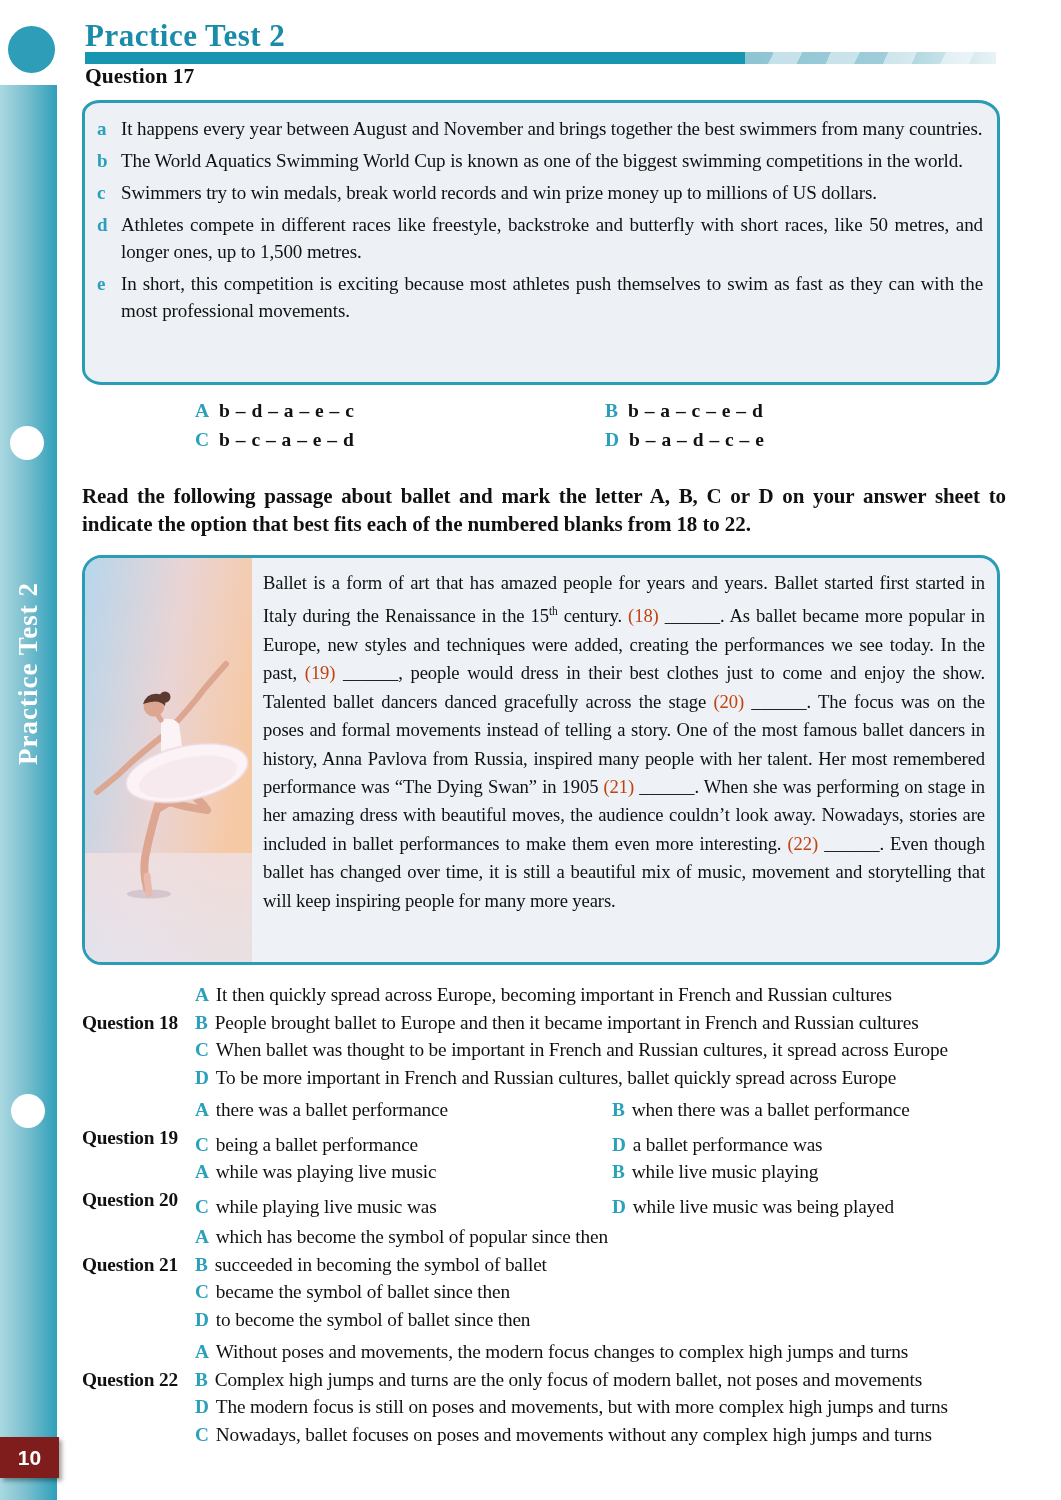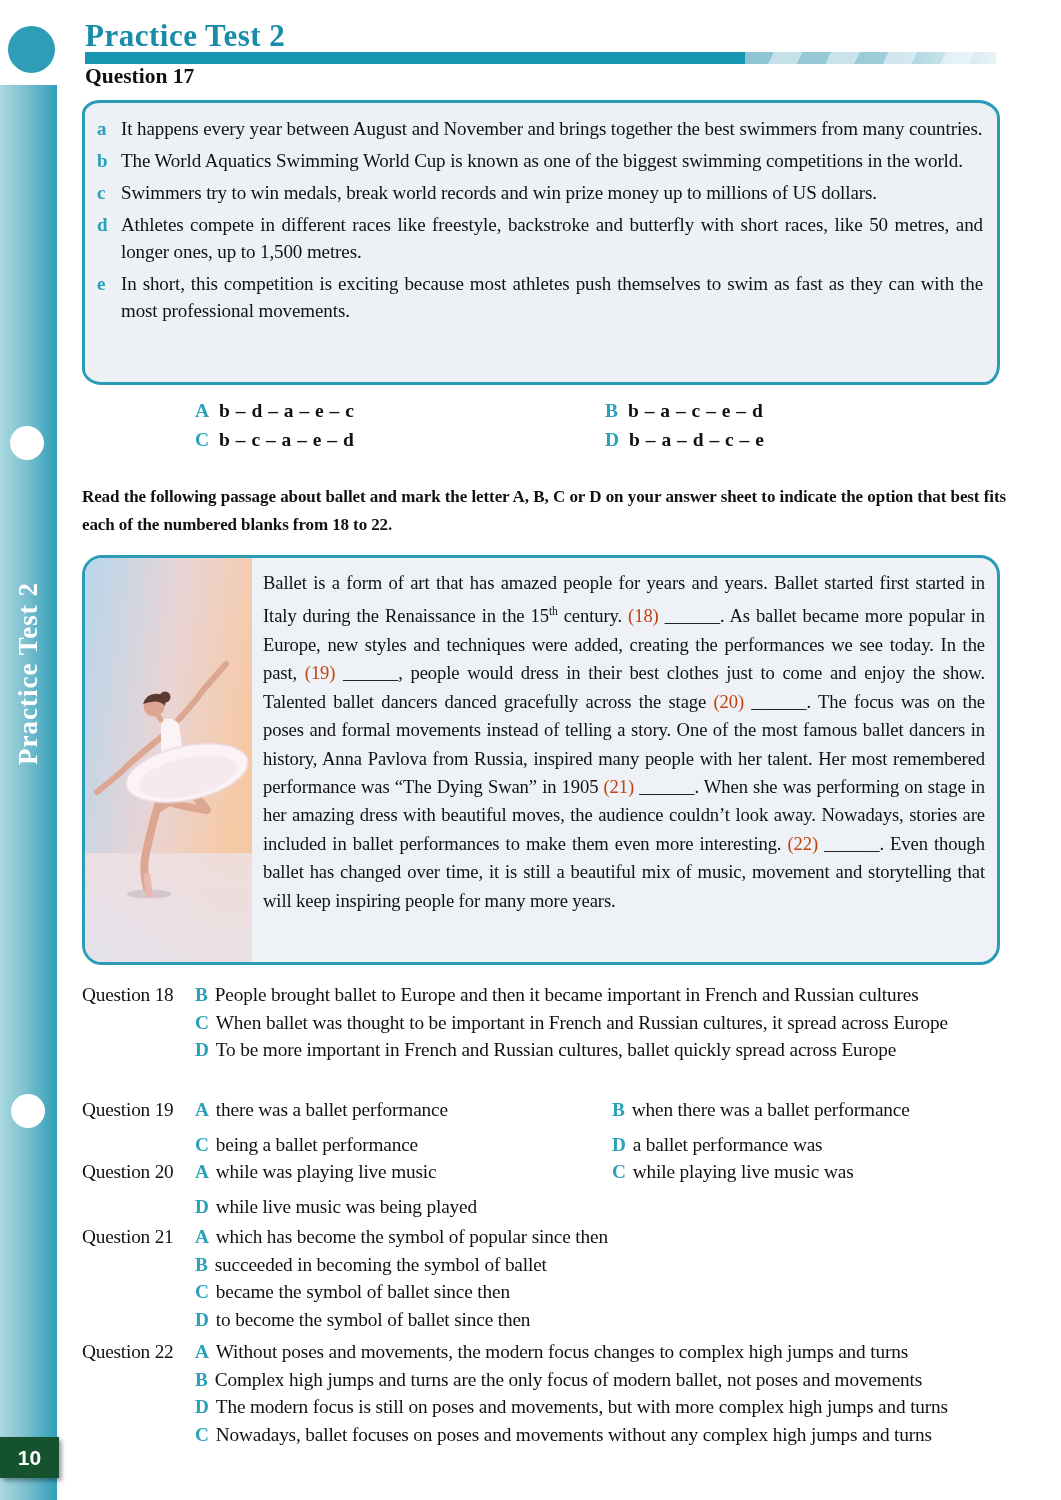--- a/index.html
+++ b/index.html
@@ -11,21 +11,21 @@
   .sidebar{position:absolute;left:0;top:85px;width:57px;height:1415px;
     background:linear-gradient(to right,#aad8e1 0%,#7cc0cf 45%,#2f9fba 100%);}
   .corner-circle{position:absolute;left:8px;top:26px;width:47px;height:47px;border-radius:50%;background:#2d9db8;}
   .hole{position:absolute;width:34px;height:34px;border-radius:50%;background:#ffffff;}
   .hole-1{left:10px;top:426px;}
   .hole-2{left:11px;top:1094px;}
   .sidebar-label-wrap{position:absolute;left:0;top:528px;width:57px;height:290px;
     display:flex;align-items:center;justify-content:center;}
   .sidebar-label{writing-mode:vertical-rl;transform:rotate(180deg);
     color:#ffffff;font-weight:bold;font-size:27px;letter-spacing:1px;white-space:nowrap;}
-  .pagenum-box{position:absolute;left:0;top:1437px;width:59px;height:41px;background:#14532d;
+  .pagenum-box{position:absolute;left:0;top:1437px;width:59px;height:41px;background:#7f1d1d;
     box-shadow:3px 3px 4px rgba(0,0,0,.35);display:flex;align-items:center;justify-content:center;}
   .pagenum-box span{color:#fff;font-family:"Liberation Sans",sans-serif;font-weight:bold;font-size:21px;}
   
   .header-title{position:absolute;left:85px;top:18px;font-size:31px;font-weight:bold;color:#1a8ba9;letter-spacing:.5px;}
   .header-bar{position:absolute;left:85px;top:52px;width:911px;height:12px;display:flex;}
   .bar-solid{width:660px;height:100%;background:#1795b1;}
   .bar-stripes{flex:1;height:100%;
     background:
       linear-gradient(to right, rgba(255,255,255,0) 0%, rgba(255,255,255,.15) 55%, rgba(255,255,255,.8) 100%),
       repeating-linear-gradient(115deg,#8ec5d3 0 26px,#c3e0e8 26px 52px);}
@@ -38,33 +38,33 @@
   .q17-letter{flex:none;width:24px;color:#2aa0ba;font-weight:bold;font-size:19px;line-height:27px;}
   .q17-text{flex:1;font-size:19px;line-height:27px;text-align:justify;letter-spacing:-0.1px;}
   
   .choices{position:absolute;left:195px;top:400px;width:810px;
     display:grid;grid-template-columns:410px auto;row-gap:7px;font-size:19.5px;}
   .choice{display:flex;align-items:baseline;}
   .choice-letter{color:#2aa0ba;font-weight:bold;margin-right:10px;}
   .choice-text{font-weight:bold;letter-spacing:.5px;}
   
   .instructions{position:absolute;left:82px;top:483px;width:924px;
-    font-size:17px;font-weight:bold;line-height:27.5px;text-align:justify;letter-spacing:-0.1px;}
+    font-size:21px;font-weight:bold;line-height:27.5px;text-align:justify;letter-spacing:-0.1px;}
   
   .passage-box{position:absolute;left:82px;top:555px;width:918px;height:410px;box-sizing:border-box;
     border:3px solid #2a9cb5;border-radius:20px;background:#eef2f7;overflow:hidden;display:flex;}
   .passage-photo{flex:none;width:167px;height:100%;position:relative;}
   .passage-photo svg{display:block;width:100%;height:100%;}
   .passage-text{flex:1;padding:11px 12px 8px 11px;font-size:18.6px;line-height:28.4px;
     text-align:justify;letter-spacing:-0.1px;}
   .passage-text sup{font-size:.62em;margin-top:44px;}
   .blank-num{color:#c2410c;}
   
   .qblock{position:absolute;left:82px;width:925px;display:flex;font-size:19.3px;}
-  .q-label{flex:none;width:113px;font-weight:normal;line-height:27.5px;letter-spacing:-0.2px;}
+  .q-label{flex:none;width:113px;font-weight:bold;line-height:27.5px;letter-spacing:-0.2px;margin-top:28px;}
   .opts{flex:1;}
   .opt{line-height:27.5px;letter-spacing:-0.15px;}
   .opt-letter{color:#2aa0ba;font-weight:bold;margin-right:7px;}
   .opts-grid{display:grid;grid-template-columns:410px auto;gap:7px;}
   .qb-18{top:981px;}
   .qb-19{top:1096px;}
   .qb-20{top:1158px;}
   .qb-21{top:1223px;}
   .qb-22{top:1338px;}
 </style>
@@ -175,40 +175,42 @@
         <path d="M58 146 Q62 134 74 136 Q82 138 80 148 Q74 140 58 146 Z" fill="#5c3a30"></path>
         <circle cx="80" cy="139" r="5.5" fill="#5c3a30"></circle>
       </svg>
     </div>
     <div class="passage-text"><span>Ballet is a form of art that has amazed people for years and years. Ballet started first started in Italy during the Renaissance in the 15</span><sup>th</sup><span> century. </span><span class="blank-num">(18)</span><span> ______. As ballet became more popular in Europe, new styles and techniques were added, creating the performances we see today. In the past, </span><span class="blank-num">(19)</span><span> ______, people would dress in their best clothes just to come and enjoy the show. Talented ballet dancers danced gracefully across the stage </span><span class="blank-num">(20)</span><span> ______. The focus was on the poses and formal movements instead of telling a story. One of the most famous ballet dancers in history, Anna Pavlova from Russia, inspired many people with her talent. Her most remembered performance was “The Dying Swan” in 1905 </span><span class="blank-num">(21)</span><span> ______. When she was performing on stage in her amazing dress with beautiful moves, the audience couldn’t look away. Nowadays, stories are included in ballet performances to make them even more interesting. </span><span class="blank-num">(22)</span><span> ______. Even though ballet has changed over time, it is still a beautiful mix of music, movement and storytelling that will keep inspiring people for many more years.</span></div>
   </div>
 
   <div class="qblock qb-18">
     <div class="q-label">Question 18</div>
     <div class="opts">
+      <div class="opt"><span class="opt-letter">A</span><span class="opt-text">It then quickly spread across Europe, becoming important in French and Russian cultures</span></div>
       <div class="opt"><span class="opt-letter">B</span><span class="opt-text">People brought ballet to Europe and then it became important in French and Russian cultures</span></div>
       <div class="opt"><span class="opt-letter">C</span><span class="opt-text">When ballet was thought to be important in French and Russian cultures, it spread across Europe</span></div>
       <div class="opt"><span class="opt-letter">D</span><span class="opt-text">To be more important in French and Russian cultures, ballet quickly spread across Europe</span></div>
     </div>
   </div>
 
   <div class="qblock qb-19">
     <div class="q-label">Question 19</div>
     <div class="opts opts-grid">
       <div class="opt"><span class="opt-letter">A</span><span class="opt-text">there was a ballet performance</span></div>
       <div class="opt"><span class="opt-letter">B</span><span class="opt-text">when there was a ballet performance</span></div>
       <div class="opt"><span class="opt-letter">C</span><span class="opt-text">being a ballet performance</span></div>
       <div class="opt"><span class="opt-letter">D</span><span class="opt-text">a ballet performance was</span></div>
     </div>
   </div>
 
   <div class="qblock qb-20">
     <div class="q-label">Question 20</div>
     <div class="opts opts-grid">
       <div class="opt"><span class="opt-letter">A</span><span class="opt-text">while was playing live music</span></div>
+      <div class="opt"><span class="opt-letter">B</span><span class="opt-text">while live music playing</span></div>
       <div class="opt"><span class="opt-letter">C</span><span class="opt-text">while playing live music was</span></div>
       <div class="opt"><span class="opt-letter">D</span><span class="opt-text">while live music was being played</span></div>
     </div>
   </div>
 
   <div class="qblock qb-21">
     <div class="q-label">Question 21</div>
     <div class="opts">
       <div class="opt"><span class="opt-letter">A</span><span class="opt-text">which has become the symbol of popular since then</span></div>
       <div class="opt"><span class="opt-letter">B</span><span class="opt-text">succeeded in becoming the symbol of ballet</span></div>

